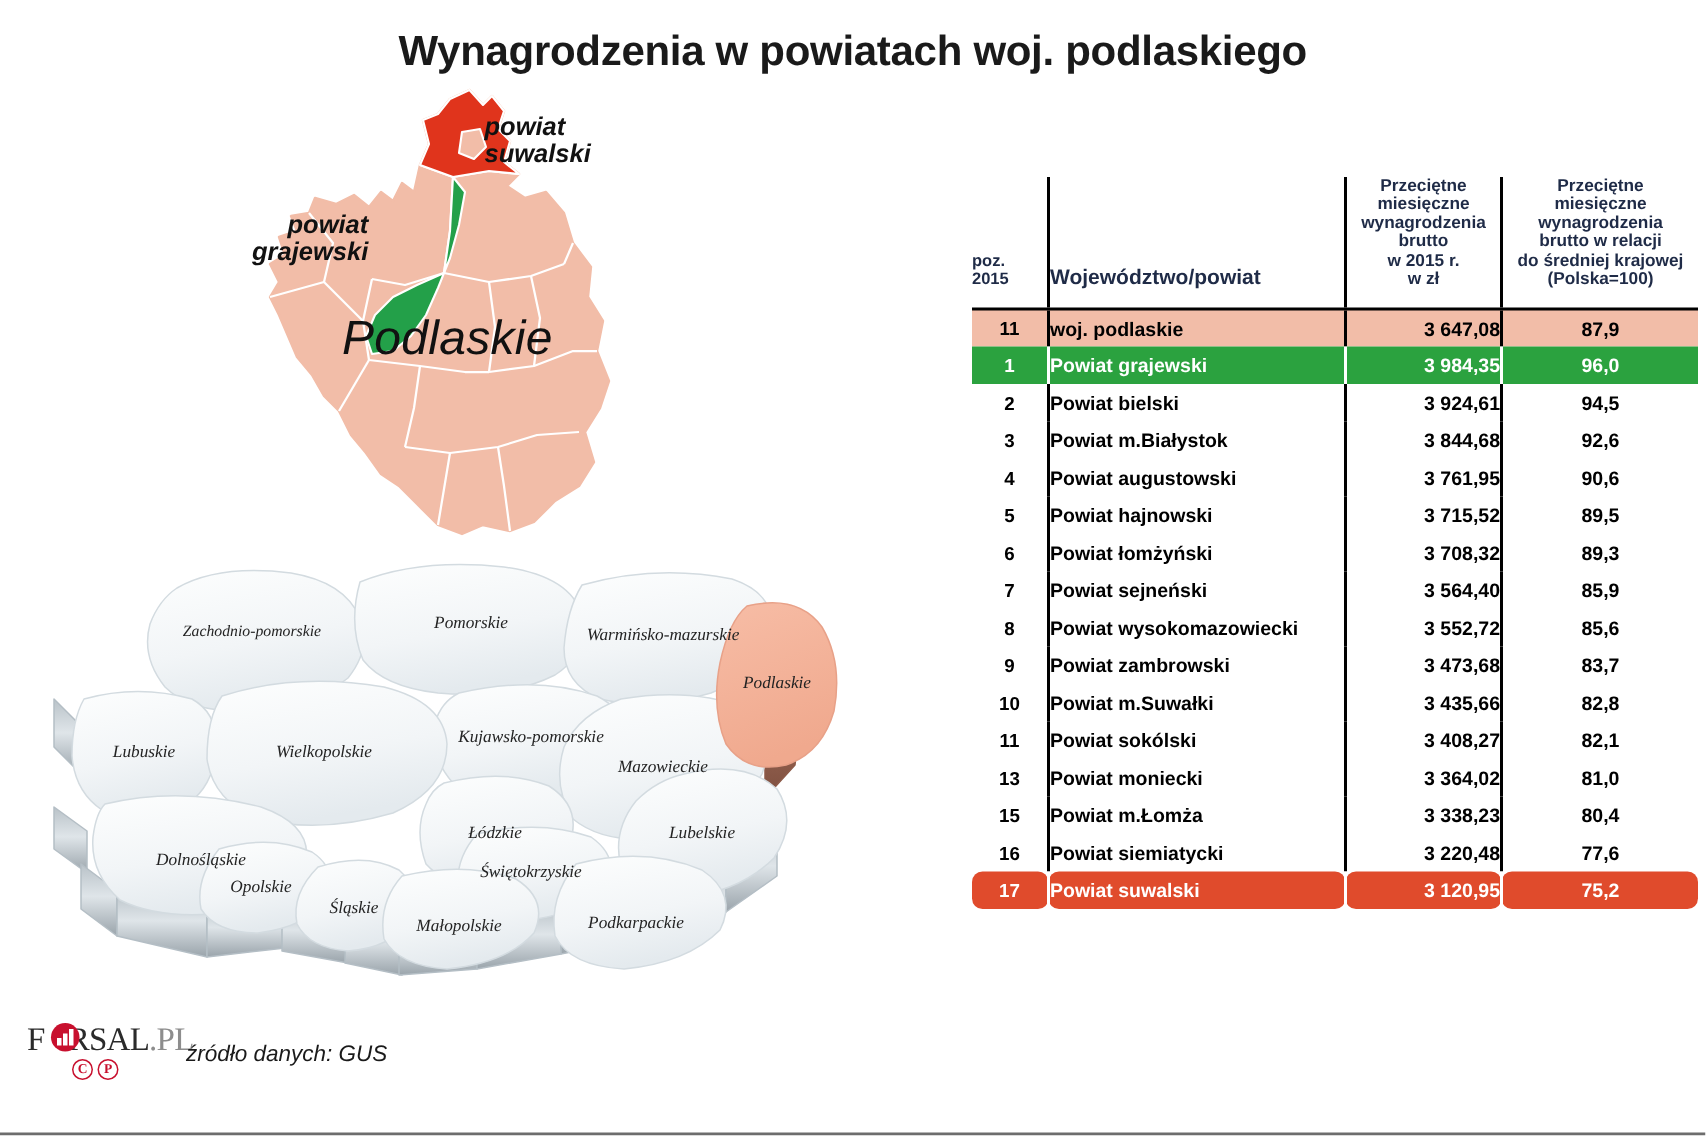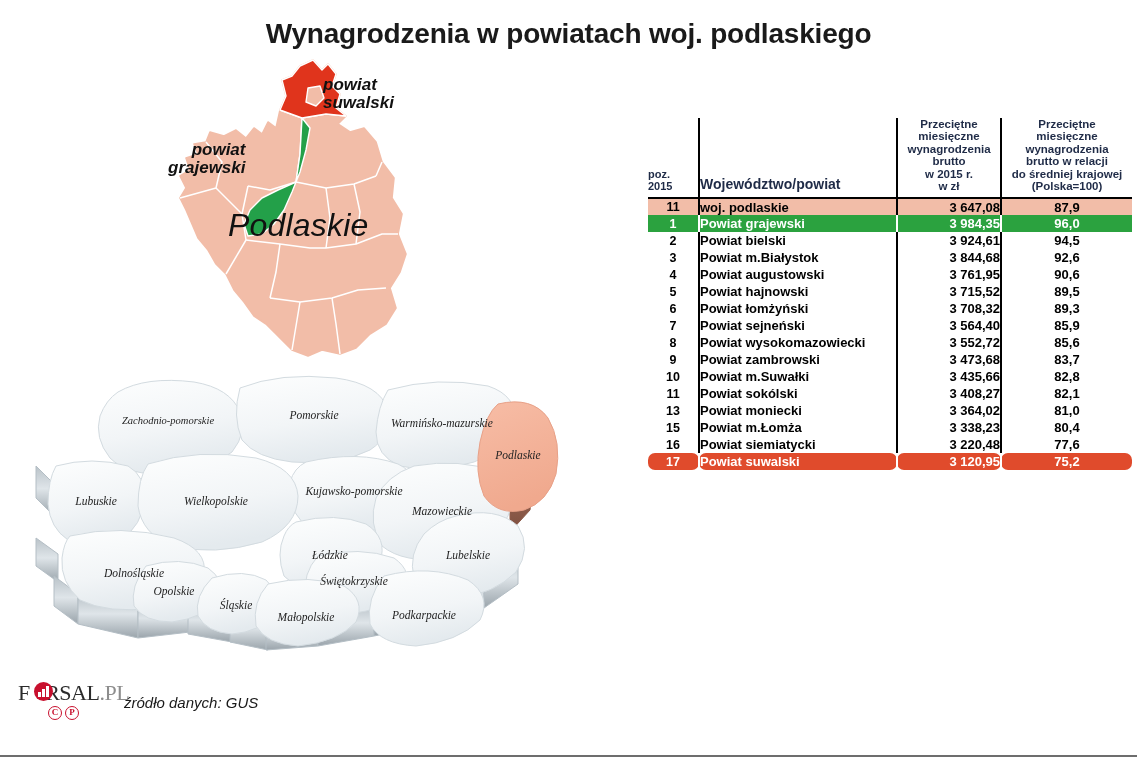--- a/index.html
+++ b/index.html
@@ -86,32 +86,32 @@
   
   #data-table{
     position:absolute;left:648px;top:118px;
     width:484px;
     border-collapse:collapse;
     font-size:12.5px;
   }
   #data-table th,#data-table td{padding:0;margin:0;}
   #data-table thead th{
     color:#1f2b47;font-weight:bold;vertical-align:bottom;
-    padding-bottom:5px;line-height:1.08;
+    padding-bottom:13px;line-height:1.08;
     border-bottom:2px solid #000;
   }
   th.h-poz{width:50px;text-align:left;font-size:11px;}
   th.h-name{text-align:left;padding-left:9px;font-size:14px;
     border-left:2px solid #000;}
   th.h-val{width:102px;text-align:center;font-size:11.5px;
     border-left:2px solid #000;}
   th.h-rel{width:130px;text-align:center;font-size:11.5px;
     border-left:2px solid #000;}
 
-  #data-table tbody tr{height:17px;}
+  #data-table tbody tr{height:25px;}
   td.c-poz{text-align:center;font-weight:bold;color:#000;width:50px;}
   td.c-name{text-align:left;padding-left:9px;font-weight:bold;color:#000;
     border-left:2px solid #000;font-size:13px;}
   td.c-val{text-align:right;font-weight:bold;color:#000;
     border-left:2px solid #000;font-size:13px;}
   td.c-rel{text-align:center;font-weight:bold;color:#000;
     border-left:2px solid #000;font-size:13px;}
 
   tr.row-region td{background:#f2bda8;}
   tr.row-top td{background:#2ba23f;color:#fff;}

